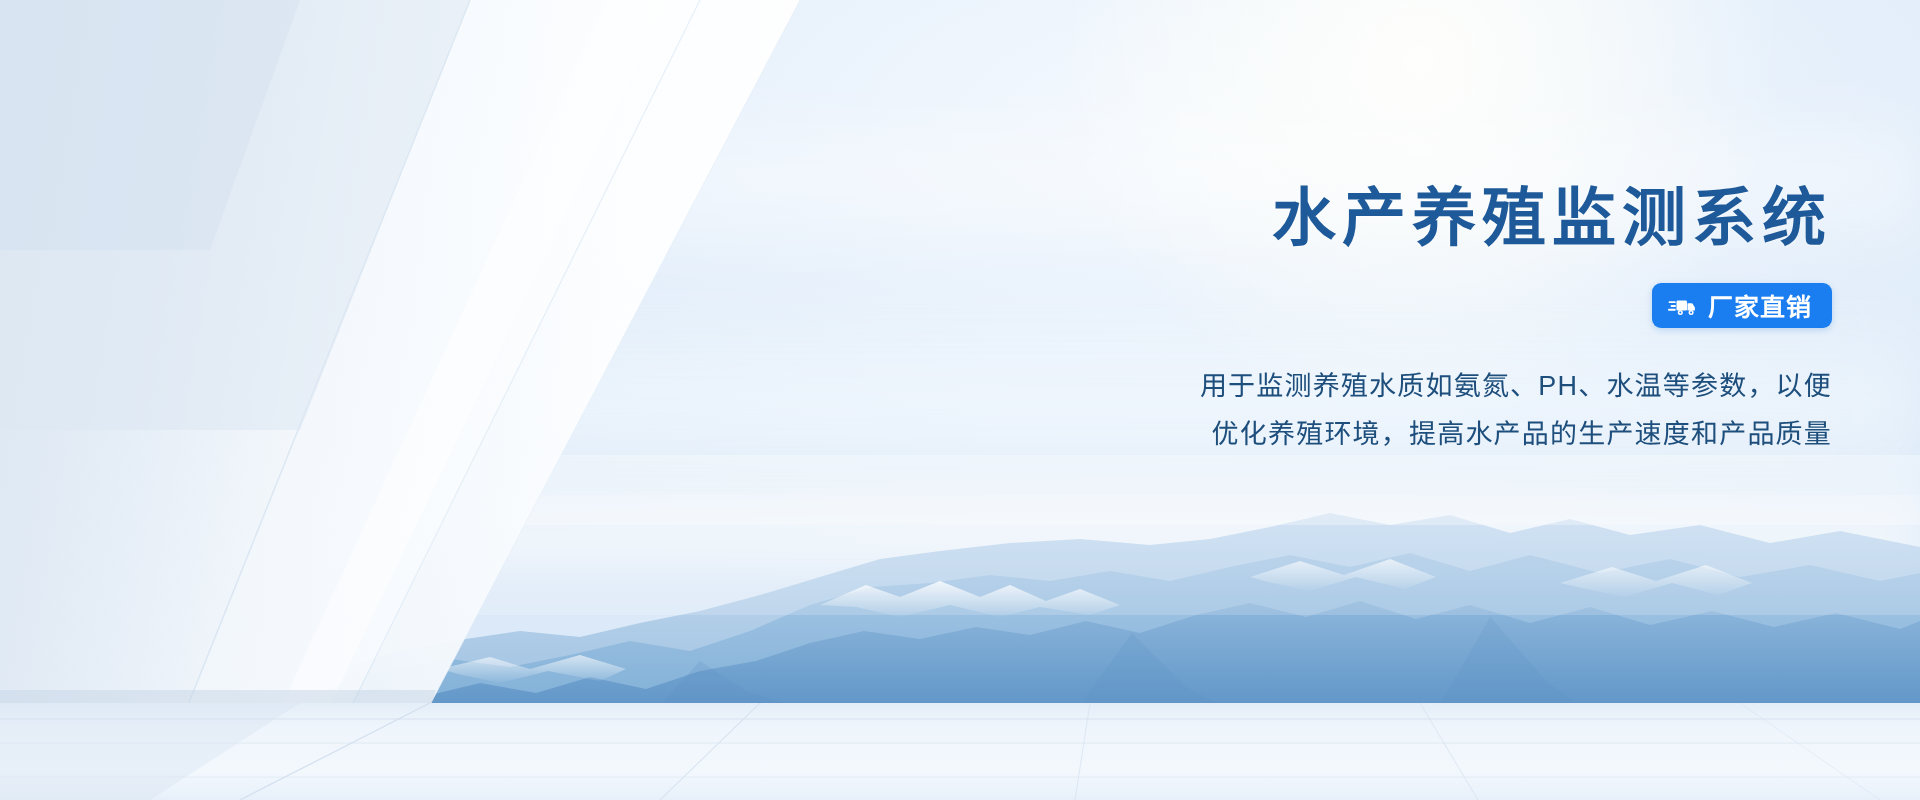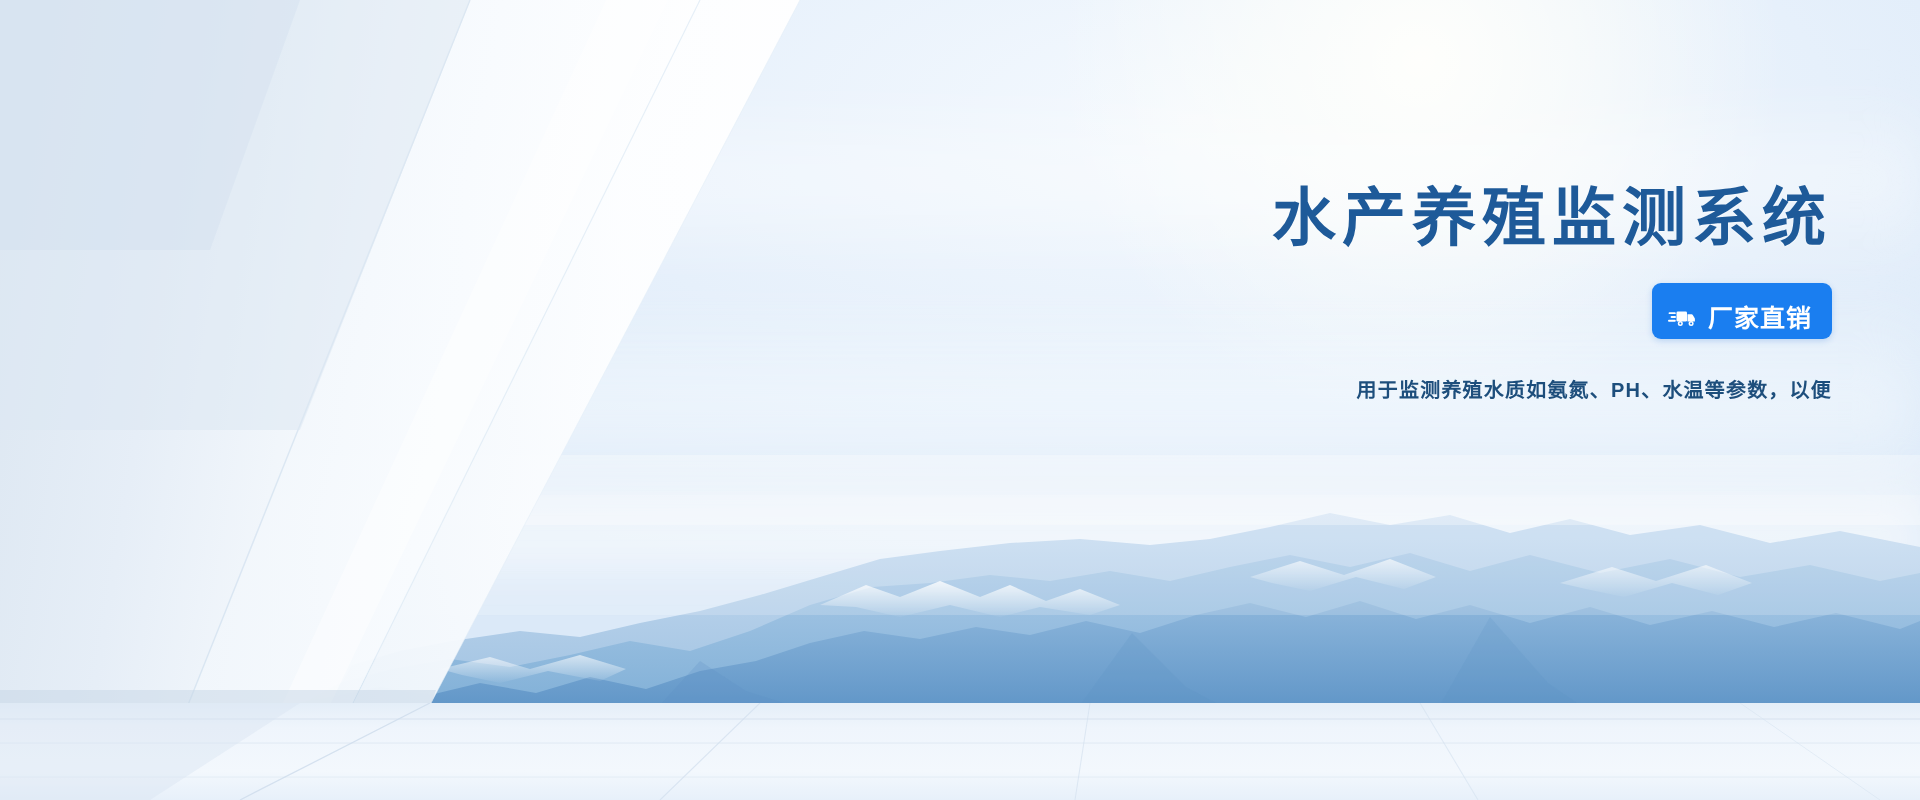--- a/index.html
+++ b/index.html
@@ -48,28 +48,28 @@
     padding-top:184px;box-sizing:border-box;text-align:right;
   }
   .headline{
     font-size:64px;line-height:1.08;font-weight:bold;color:#1e5a99;
     letter-spacing:6px;margin:0 0 30px 0;white-space:nowrap;
     text-shadow:0 1px 2px rgba(255,255,255,.55);
   }
   .badges{display:flex;flex-direction:row;gap:26px;margin:0 0 34px 0;align-items:center;}
   .badge{
     display:flex;flex-direction:row;align-items:center;gap:10px;
-    background:#1a7ef0;border-radius:9px;padding:22px 20px 8px 16px;
+    background:#1a7ef0;border-radius:9px;padding:11px 20px 8px 16px;
     box-shadow:0 2px 6px rgba(26,110,210,.22);
   }
   .badge-label{color:#ffffff;font-size:25px;font-weight:bold;letter-spacing:1px;line-height:1;white-space:nowrap;}
   .badge-icon{width:30px;height:26px;display:block;flex:0 0 auto;}
   .badge-icon svg{display:block;width:30px;height:26px;}
-  .subtitle{font-size:20px;line-height:1.78;color:#1d4e7c;letter-spacing:1.2px;
-    font-weight:bold;white-space:nowrap;}
+  .subtitle{font-size:27px;line-height:1.78;color:#1d4e7c;letter-spacing:1.2px;
+    font-weight:normal;white-space:nowrap;}
   .subtitle div{margin:0;}
 </style>
 </head>
 <body>
 
 <div id="banner">
 
   <div class="sky-haze haze1"></div>
   <div class="sky-haze haze2"></div>
   <div class="sky-haze haze3"></div>
@@ -230,17 +230,18 @@
           </svg>
         </span>
         <span class="badge-label">厂家直销</span>
       </div>
 
 
     </div>
 
     <div class="subtitle">
       <div>用于监测养殖水质如氨氮、PH、水温等参数，以便</div>
+      <div>优化养殖环境，提高水产品的生产速度和产品质量</div>
     </div>
 
   </div>
 
 </div>
 
 </body></html>

